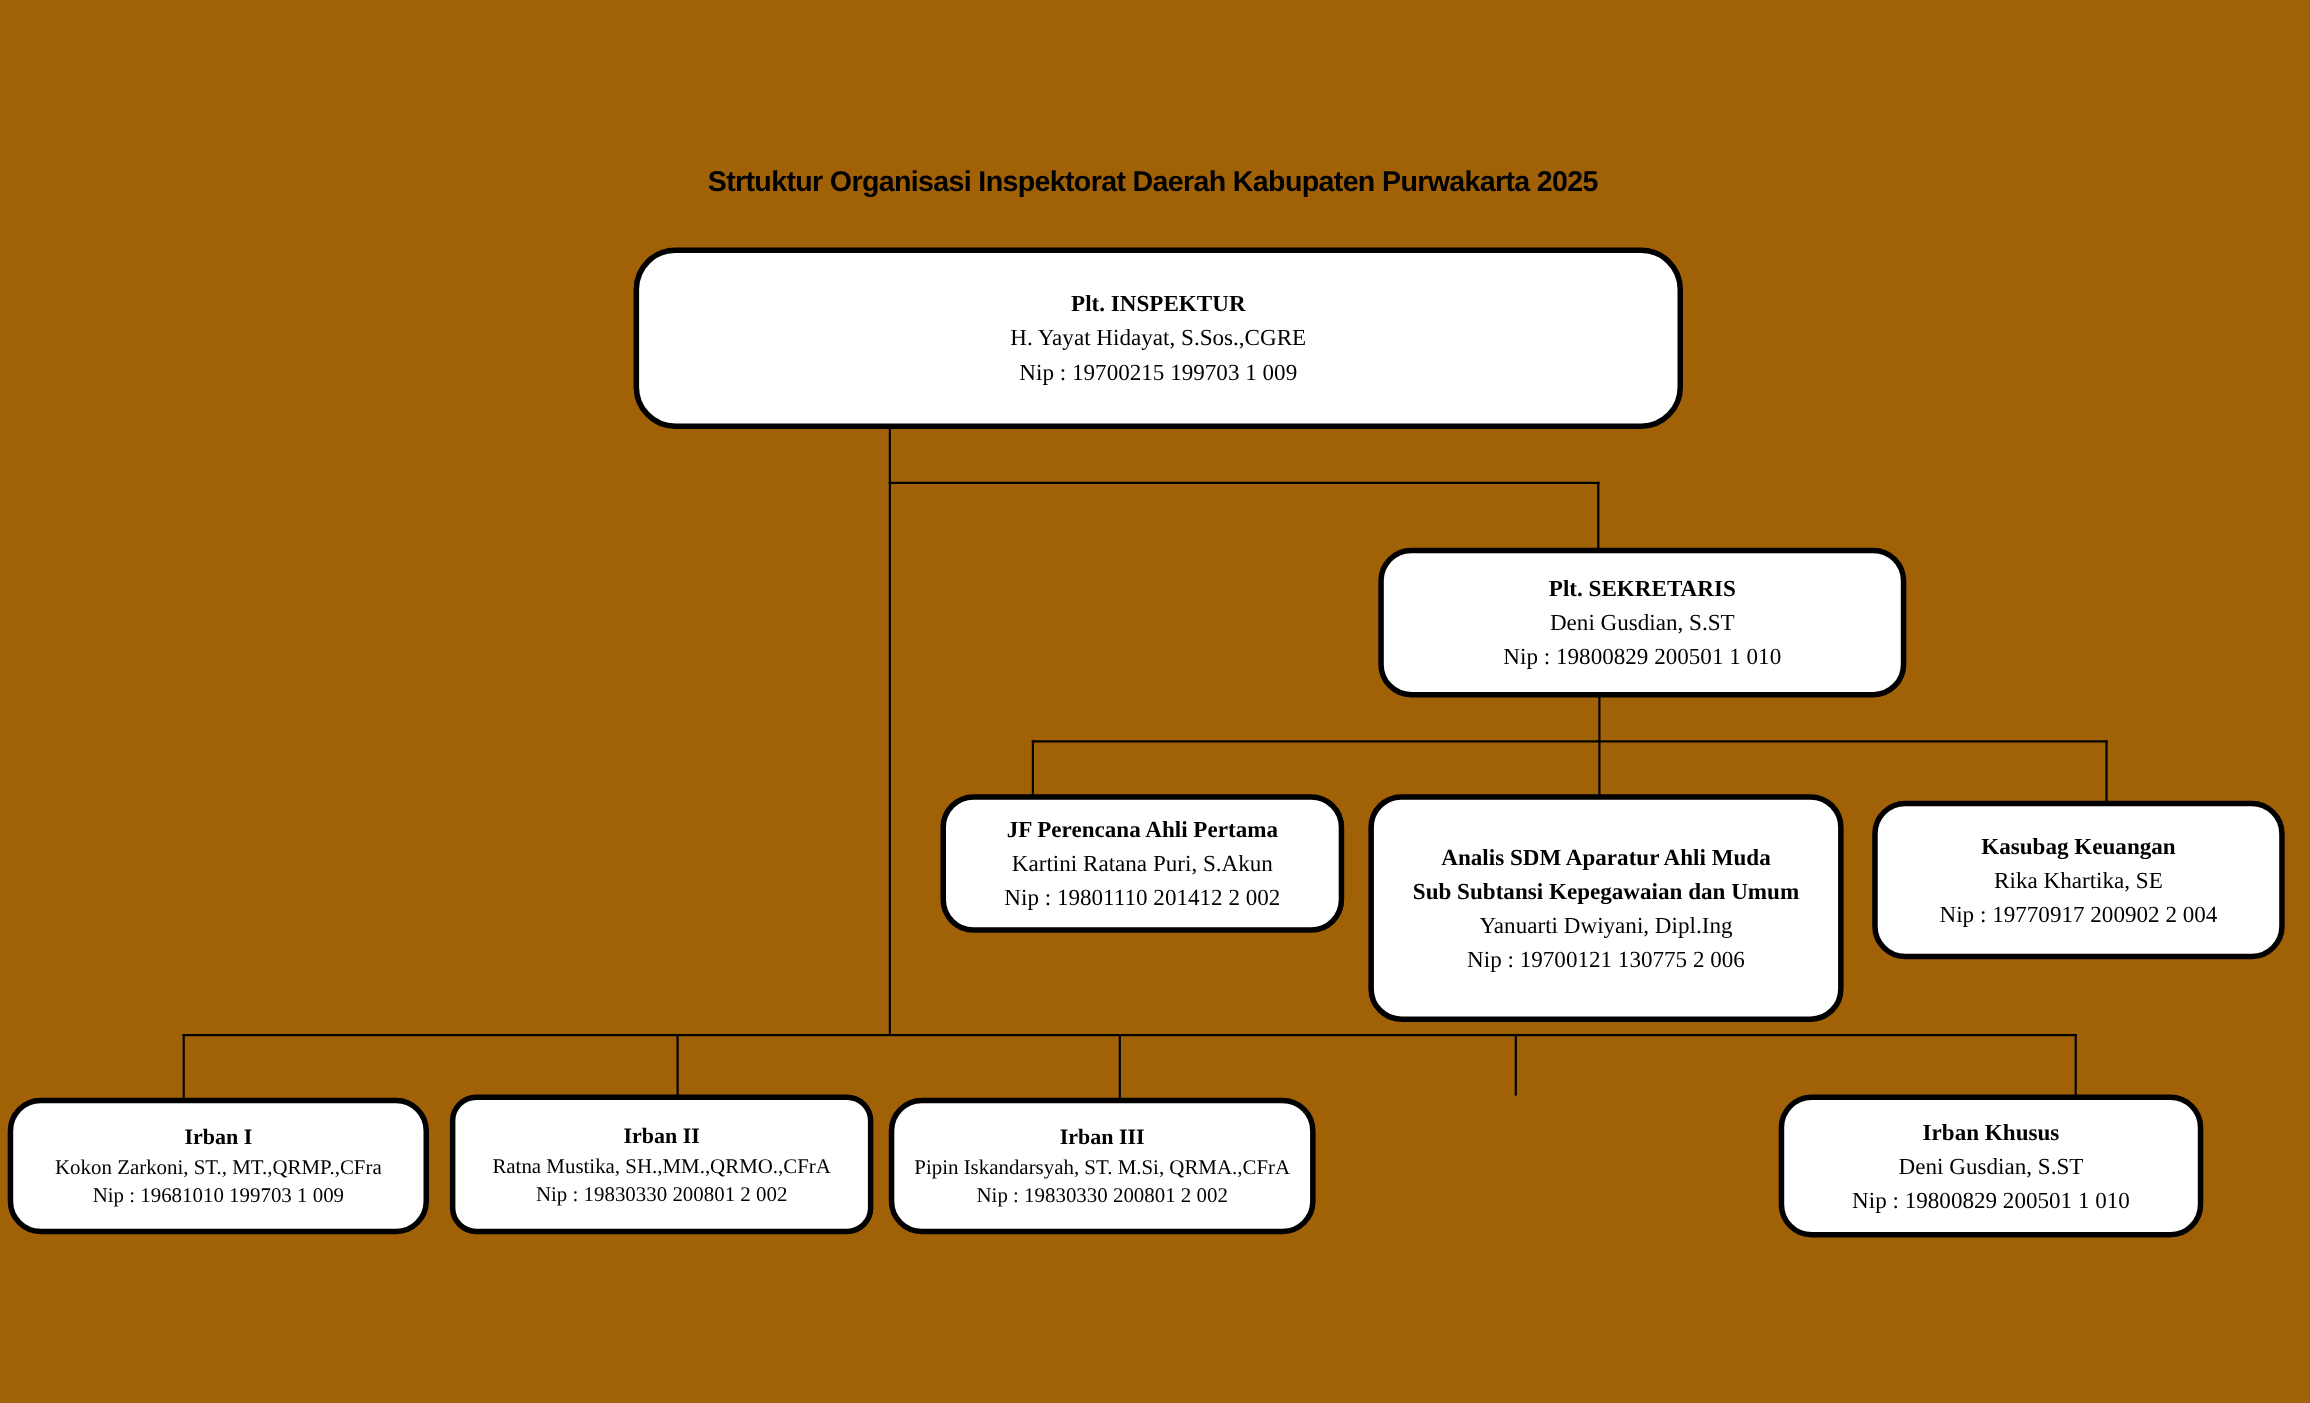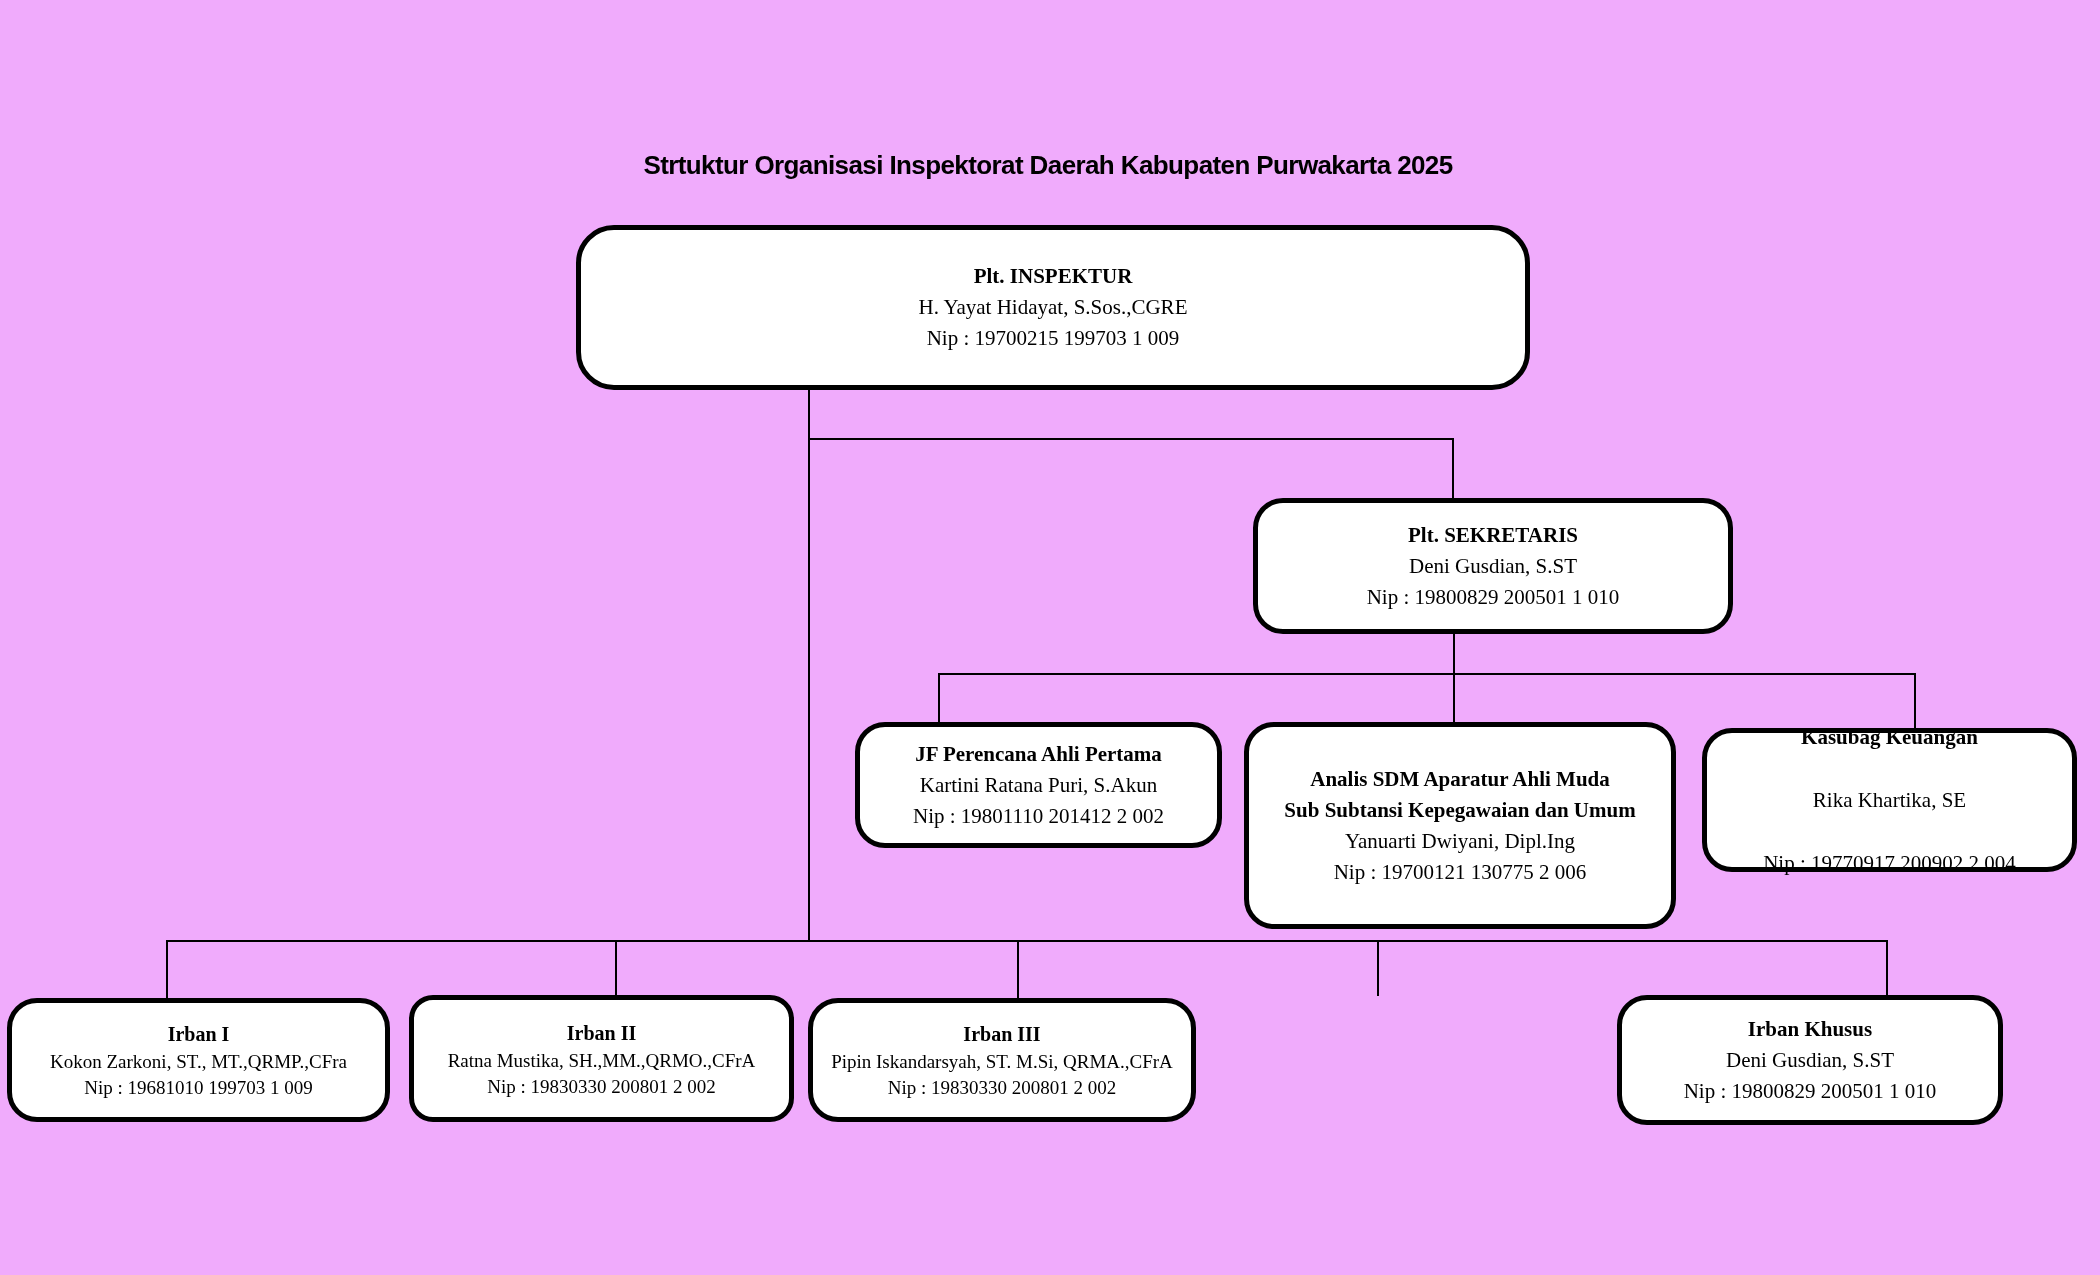--- a/index.html
+++ b/index.html
@@ -1,20 +1,20 @@
 <!DOCTYPE html>
 <html><head>
 <meta charset="utf-8">
 <style>
   html, body { margin: 0; padding: 0; background: #ffffff; }
   #canvas {
     position: relative;
     width: 2100px;
     height: 1275px;
-    background: #f0abfc;
+    background: #a16207;
     font-family: "Liberation Serif", "DejaVu Serif", serif;
     color: #000000;
     overflow: hidden;
   }
   .chart-title {
     position: absolute;
     left: 548px;
     top: 150px;
     width: 1000px;
     text-align: center;
@@ -91,21 +91,21 @@
     <div class="line">Nip : 19801110 201412 2 002</div>
   </div>
 
   <div class="node lg" style="left:1244px; top:722px; width:432px; height:207px;">
     <div class="role">Analis SDM Aparatur Ahli Muda</div>
     <div class="role">Sub Subtansi Kepegawaian dan Umum</div>
     <div class="line">Yanuarti Dwiyani, Dipl.Ing</div>
     <div class="line">Nip : 19700121 130775 2 006</div>
   </div>
 
-  <div class="node lg" style="left:1702px; top:728px; width:375px; height:144px;gap:32px;">
+  <div class="node lg" style="left:1702px; top:728px; width:375px; height:144px;">
     <div class="role">Kasubag Keuangan</div>
     <div class="line">Rika Khartika, SE</div>
     <div class="line">Nip : 19770917 200902 2 004</div>
   </div>
 
   <div class="node sm" style="left:7px; top:998px; width:383px; height:124px;">
     <div class="role">Irban I</div>
     <div class="line">Kokon Zarkoni, ST., MT.,QRMP.,CFra</div>
     <div class="line">Nip : 19681010 199703 1 009</div>
   </div>

